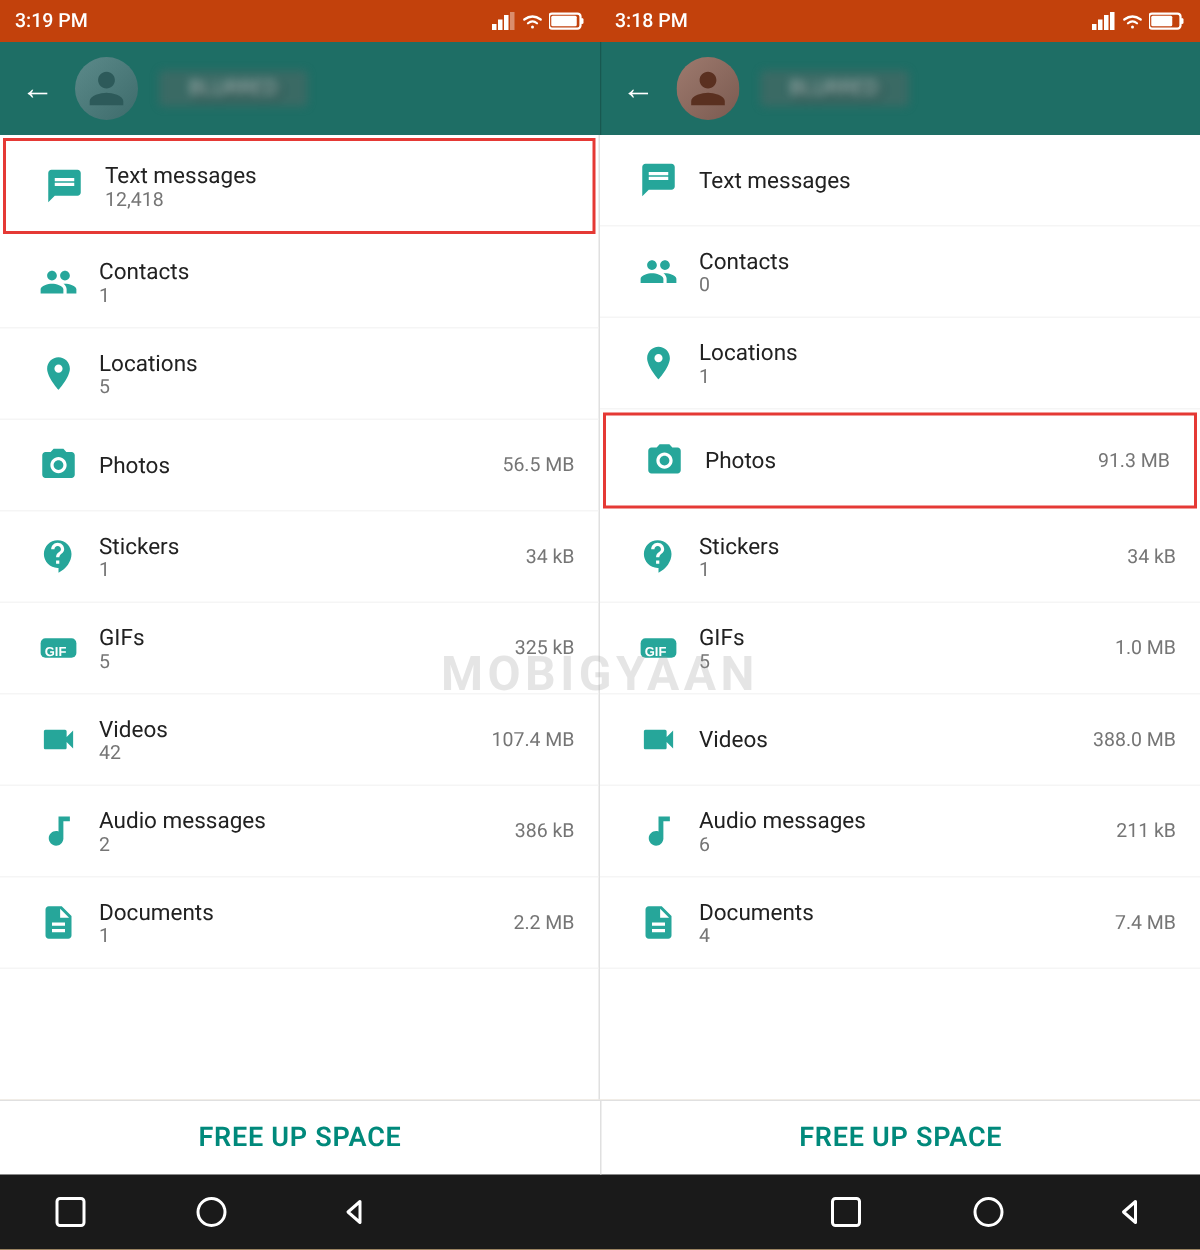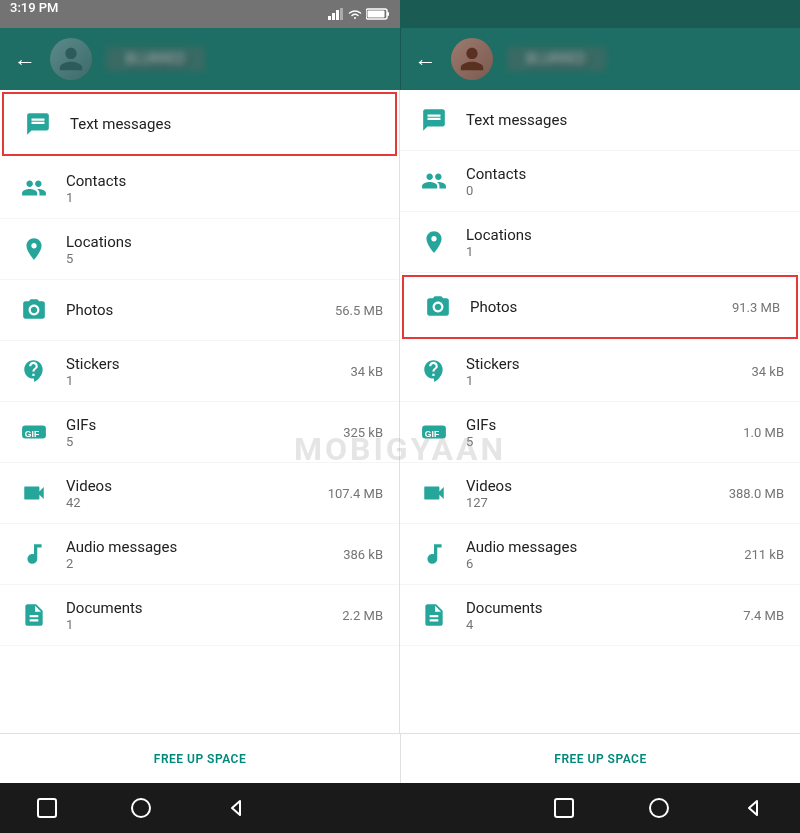--- a/index.html
+++ b/index.html
@@ -15,22 +15,23 @@
     
     .status-bar-container {
       display: flex;
       width: 100%;
       height: 28px;
       background: #1a5c54;
     }
     .status-bar {
       width: 50%;
       height: 28px;
-      background: #737373;
-      display: flex;
+      background: #c2410c;
+      display: flex;
+      align-items: center;
       justify-content: space-between;
       padding: 0 10px;
       color: white;
       font-size: 13px;
       font-weight: 500;
     }
     .status-icons {
       display: flex;
       align-items: center;
       gap: 4px;
@@ -118,21 +119,21 @@
     }
     .list-item.highlighted {
       border: 2.5px solid #e53935;
       margin: 2px 2px;
     }
     .item-icon {
       width: 36px;
       height: 36px;
       display: flex;
       align-items: center;
-      justify-content: center;
+      justify-content: flex-end;
       margin-right: 14px;
       flex-shrink: 0;
     }
     .item-icon svg {
       width: 26px;
       height: 26px;
     }
     .item-text {
       flex: 1;
     }
@@ -160,21 +161,21 @@
       background: #fff;
       border-top: 1px solid #e0e0e0;
     }
     .bottom-panel {
       width: 50%;
       display: flex;
       align-items: center;
       justify-content: center;
     }
     .free-up-btn {
-      font-size: 12px;
+      font-size: 18px;
       font-weight: 600;
       color: #00897B;
       letter-spacing: 0.5px;
       text-transform: uppercase;
       cursor: pointer;
     }
 
     
     .nav-bar {
       display: flex;
@@ -225,20 +226,41 @@
           <path d="M4 7.5 Q7 5 10 7.5" stroke="white" stroke-width="1.5" fill="none" stroke-linecap="round"></path>
           <path d="M1.5 5 Q7 1 12.5 5" stroke="white" stroke-width="1.5" fill="none" stroke-linecap="round"></path>
         </svg>
       <svg width="24" height="12" viewBox="0 0 24 12">
           <rect x="0" y="1" width="21" height="10" rx="2" stroke="white" stroke-width="1.5" fill="none"></rect>
           <rect x="21" y="4" width="2" height="4" rx="1" fill="white"></rect>
           <rect x="1.5" y="2.5" width="17" height="7" rx="1" fill="white"></rect>
         </svg>
     </div>
   </div>
+  <div class="status-bar">
+    <span>3:18 PM</span>
+    <div class="status-icons">
+      <svg width="16" height="12" viewBox="0 0 16 12">
+          <rect x="0" y="8" width="3" height="4" fill="white"></rect>
+          <rect x="4" y="5" width="3" height="7" fill="white"></rect>
+          <rect x="8" y="2" width="3" height="10" fill="white"></rect>
+          <rect x="12" y="0" width="3" height="12" fill="white"></rect>
+        </svg>
+      <svg width="14" height="12" viewBox="0 0 14 12">
+          <path d="M7 10 L7 10" stroke="white" stroke-width="2" stroke-linecap="round"></path>
+          <path d="M4 7.5 Q7 5 10 7.5" stroke="white" stroke-width="1.5" fill="none" stroke-linecap="round"></path>
+          <path d="M1.5 5 Q7 1 12.5 5" stroke="white" stroke-width="1.5" fill="none" stroke-linecap="round"></path>
+        </svg>
+      <svg width="24" height="12" viewBox="0 0 24 12">
+          <rect x="0" y="1" width="21" height="10" rx="2" stroke="white" stroke-width="1.5" fill="none"></rect>
+          <rect x="21" y="4" width="2" height="4" rx="1" fill="white"></rect>
+          <rect x="1.5" y="2.5" width="14" height="7" rx="1" fill="white"></rect>
+        </svg>
+    </div>
+  </div>
 </div>
 
 <div class="header-container">
   <div class="header-panel">
     <span class="back-arrow">←</span>
     <div class="avatar">
       <div class="avatar-placeholder" style="background: linear-gradient(135deg, #5c8a8a, #3d6b6b);">
         <svg width="28" height="28" viewBox="0 0 24 24" fill="#2d5a5a">
             <path d="M12 12c2.7 0 4.8-2.1 4.8-4.8S14.7 2.4 12 2.4 7.2 4.5 7.2 7.2 9.3 12 12 12zm0 2.4c-3.2 0-9.6 1.6-9.6 4.8v2.4h19.2v-2.4c0-3.2-6.4-4.8-9.6-4.8z"></path>
           </svg>
@@ -264,20 +286,21 @@
 
   <div class="content-panel" id="left-panel">
       <div class="list-item highlighted">
       <div class="item-icon">
           <svg width="26" height="26" viewBox="0 0 24 24" fill="#26A69A">
             <path d="M20 2H4c-1.1 0-2 .9-2 2v18l4-4h14c1.1 0 2-.9 2-2V4c0-1.1-.9-2-2-2zm-2 10H6v-2h12v2zm0-3H6V7h12v2z"></path>
           </svg>
         </div>
       <div class="item-text">
         <div class="item-name">Text messages</div>
+        <div class="item-count">12,418</div>
       </div>
 
     </div>
       <div class="list-item">
       <div class="item-icon">
           <svg width="26" height="26" viewBox="0 0 24 24" fill="#26A69A">
             <path d="M16 11c1.66 0 2.99-1.34 2.99-3S17.66 5 16 5c-1.66 0-3 1.34-3 3s1.34 3 3 3zm-8 0c1.66 0 2.99-1.34 2.99-3S9.66 5 8 5C6.34 5 5 6.34 5 8s1.34 3 3 3zm0 2c-2.33 0-7 1.17-7 3.5V19h14v-2.5c0-2.33-4.67-3.5-7-3.5zm8 0c-.29 0-.62.02-.97.05 1.16.84 1.97 1.97 1.97 3.45V19h6v-2.5c0-2.33-4.67-3.5-7-3.5z"></path>
           </svg>
         </div>
       <div class="item-text">
@@ -445,21 +468,20 @@
       <div class="item-size">1.0 MB</div>
     </div>
       <div class="list-item">
       <div class="item-icon">
           <svg width="26" height="26" viewBox="0 0 24 24" fill="#26A69A">
             <path d="M17 10.5V7c0-.55-.45-1-1-1H4c-.55 0-1 .45-1 1v10c0 .55.45 1 1 1h12c.55 0 1-.45 1-1v-3.5l4 4v-11l-4 4z"></path>
           </svg>
         </div>
       <div class="item-text">
         <div class="item-name">Videos</div>
-        <div class="item-count">127</div>
       </div>
       <div class="item-size">388.0 MB</div>
     </div>
       <div class="list-item">
       <div class="item-icon">
           <svg width="26" height="26" viewBox="0 0 24 24" fill="#26A69A">
             <path d="M12 3v9.28c-.47-.17-.97-.28-1.5-.28C8.01 12 6 14.01 6 16.5S8.01 21 10.5 21c2.31 0 4.2-1.75 4.45-4H15V6h4V3h-7z"></path>
           </svg>
         </div>
       <div class="item-text">

